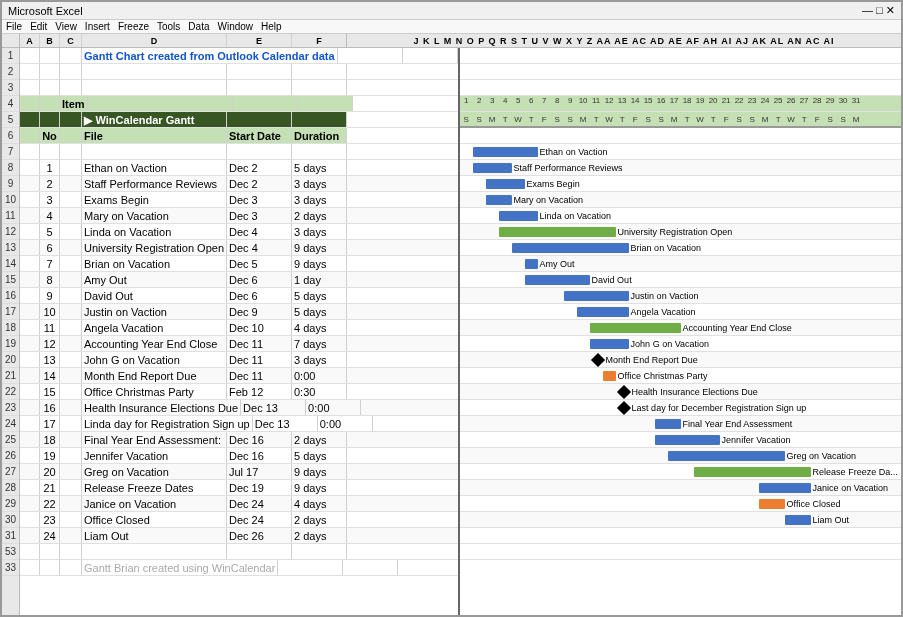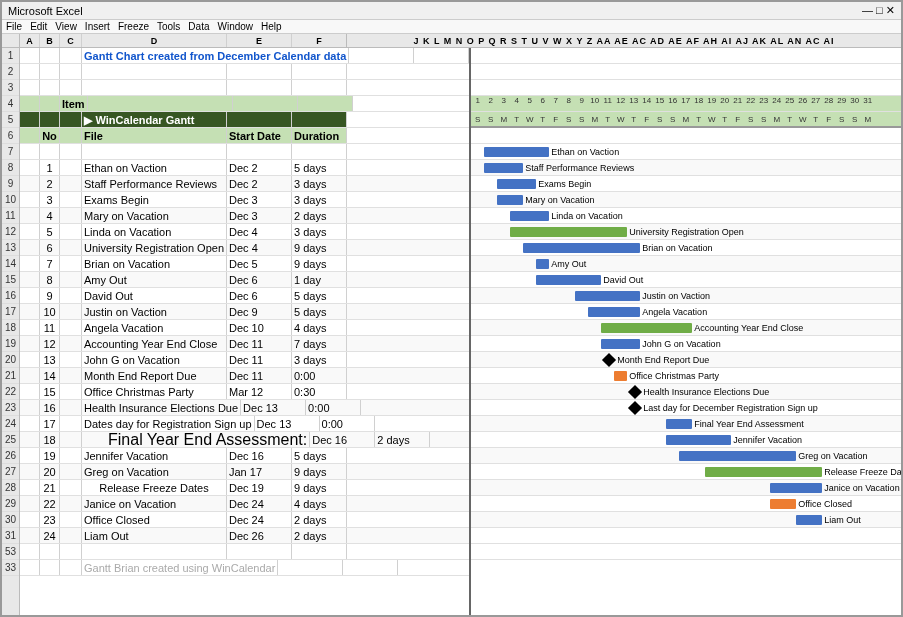--- a/index.html
+++ b/index.html
@@ -81,21 +81,21 @@
             <div style="border-bottom: 1px solid rgb(221, 221, 221); text-align: center; padding: 0px 2px; height: 16px; line-height: 16px; font-size: 10px;">33</div>
           </div>
       </div>
 
       <div style="display:flex; flex-direction:column; border-right:2px solid #666; overflow:hidden;">
         <div id="task-rows-container">
             <div style="display: flex; height: 16px; border-bottom: 1px solid rgb(224, 224, 224); background: rgb(255, 255, 255);">
               <div style="border-right: 1px solid rgb(208, 208, 208); padding: 0px 2px; white-space: nowrap; overflow: hidden; font-size: 11px; line-height: 16px; min-width: 20px;"></div>
               <div style="border-right: 1px solid rgb(208, 208, 208); padding: 0px 2px; white-space: nowrap; overflow: hidden; font-size: 11px; line-height: 16px; min-width: 20px;"></div>
               <div style="border-right: 1px solid rgb(208, 208, 208); padding: 0px 2px; white-space: nowrap; overflow: hidden; font-size: 11px; line-height: 16px; min-width: 22px;"></div>
-              <div style="border-right: 1px solid rgb(208, 208, 208); padding: 0px 2px; white-space: nowrap; overflow: hidden; font-size: 11px; line-height: 16px; min-width: 145px; font-weight: bold; color: rgb(17, 85, 204);">Gantt Chart created from December Calendar data</div>
+              <div style="border-right: 1px solid rgb(208, 208, 208); padding: 0px 2px; white-space: nowrap; overflow: hidden; font-size: 11px; line-height: 16px; min-width: 145px; font-weight: bold; color: rgb(17, 85, 204);">Gantt Chart created from Outlook Calendar data</div>
               <div style="border-right: 1px solid rgb(208, 208, 208); padding: 0px 2px; white-space: nowrap; overflow: hidden; font-size: 11px; line-height: 16px; min-width: 65px;"></div>
               <div style="border-right: 1px solid rgb(208, 208, 208); padding: 0px 2px; white-space: nowrap; overflow: hidden; font-size: 11px; line-height: 16px; min-width: 55px;"></div>
             </div>
             <div style="display: flex; height: 16px; border-bottom: 1px solid rgb(224, 224, 224); background: rgb(255, 255, 255);">
               <div style="border-right: 1px solid rgb(208, 208, 208); padding: 0px 2px; white-space: nowrap; overflow: hidden; font-size: 11px; line-height: 16px; min-width: 20px;"></div>
               <div style="border-right: 1px solid rgb(208, 208, 208); padding: 0px 2px; white-space: nowrap; overflow: hidden; font-size: 11px; line-height: 16px; min-width: 20px;"></div>
               <div style="border-right: 1px solid rgb(208, 208, 208); padding: 0px 2px; white-space: nowrap; overflow: hidden; font-size: 11px; line-height: 16px; min-width: 22px;"></div>
               <div style="border-right: 1px solid rgb(208, 208, 208); padding: 0px 2px; white-space: nowrap; overflow: hidden; font-size: 11px; line-height: 16px; min-width: 145px;"></div>
               <div style="border-right: 1px solid rgb(208, 208, 208); padding: 0px 2px; white-space: nowrap; overflow: hidden; font-size: 11px; line-height: 16px; min-width: 65px;"></div>
               <div style="border-right: 1px solid rgb(208, 208, 208); padding: 0px 2px; white-space: nowrap; overflow: hidden; font-size: 11px; line-height: 16px; min-width: 55px;"></div>
@@ -250,68 +250,68 @@
               <div style="border-right: 1px solid rgb(208, 208, 208); padding: 0px 2px; white-space: nowrap; overflow: hidden; font-size: 11px; line-height: 16px; min-width: 22px;"></div>
               <div style="border-right: 1px solid rgb(208, 208, 208); padding: 0px 2px; white-space: nowrap; overflow: hidden; font-size: 11px; line-height: 16px; min-width: 145px;">Month End Report Due</div>
               <div style="border-right: 1px solid rgb(208, 208, 208); padding: 0px 2px; white-space: nowrap; overflow: hidden; font-size: 11px; line-height: 16px; min-width: 65px;">Dec 11</div>
               <div style="border-right: 1px solid rgb(208, 208, 208); padding: 0px 2px; white-space: nowrap; overflow: hidden; font-size: 11px; line-height: 16px; min-width: 55px;">0:00</div>
             </div>
             <div style="display: flex; height: 16px; border-bottom: 1px solid rgb(224, 224, 224); background: rgb(255, 255, 255);">
               <div style="border-right: 1px solid rgb(208, 208, 208); padding: 0px 2px; white-space: nowrap; overflow: hidden; font-size: 11px; line-height: 16px; min-width: 20px;"></div>
               <div style="border-right: 1px solid rgb(208, 208, 208); padding: 0px 2px; white-space: nowrap; overflow: hidden; font-size: 11px; line-height: 16px; min-width: 20px; text-align: center;">15</div>
               <div style="border-right: 1px solid rgb(208, 208, 208); padding: 0px 2px; white-space: nowrap; overflow: hidden; font-size: 11px; line-height: 16px; min-width: 22px;"></div>
               <div style="border-right: 1px solid rgb(208, 208, 208); padding: 0px 2px; white-space: nowrap; overflow: hidden; font-size: 11px; line-height: 16px; min-width: 145px;">Office Christmas Party</div>
-              <div style="border-right: 1px solid rgb(208, 208, 208); padding: 0px 2px; white-space: nowrap; overflow: hidden; font-size: 11px; line-height: 16px; min-width: 65px;">Mar 12</div>
+              <div style="border-right: 1px solid rgb(208, 208, 208); padding: 0px 2px; white-space: nowrap; overflow: hidden; font-size: 11px; line-height: 16px; min-width: 65px;">Feb 12</div>
               <div style="border-right: 1px solid rgb(208, 208, 208); padding: 0px 2px; white-space: nowrap; overflow: hidden; font-size: 11px; line-height: 16px; min-width: 55px;">0:30</div>
             </div>
             <div style="display: flex; height: 16px; border-bottom: 1px solid rgb(224, 224, 224); background: rgb(249, 249, 249);">
               <div style="border-right: 1px solid rgb(208, 208, 208); padding: 0px 2px; white-space: nowrap; overflow: hidden; font-size: 11px; line-height: 16px; min-width: 20px;"></div>
               <div style="border-right: 1px solid rgb(208, 208, 208); padding: 0px 2px; white-space: nowrap; overflow: hidden; font-size: 11px; line-height: 16px; min-width: 20px; text-align: center;">16</div>
               <div style="border-right: 1px solid rgb(208, 208, 208); padding: 0px 2px; white-space: nowrap; overflow: hidden; font-size: 11px; line-height: 16px; min-width: 22px;"></div>
               <div style="border-right: 1px solid rgb(208, 208, 208); padding: 0px 2px; white-space: nowrap; overflow: hidden; font-size: 11px; line-height: 16px; min-width: 145px;">Health Insurance Elections Due</div>
               <div style="border-right: 1px solid rgb(208, 208, 208); padding: 0px 2px; white-space: nowrap; overflow: hidden; font-size: 11px; line-height: 16px; min-width: 65px;">Dec 13</div>
               <div style="border-right: 1px solid rgb(208, 208, 208); padding: 0px 2px; white-space: nowrap; overflow: hidden; font-size: 11px; line-height: 16px; min-width: 55px;">0:00</div>
             </div>
             <div style="display: flex; height: 16px; border-bottom: 1px solid rgb(224, 224, 224); background: rgb(255, 255, 255);">
               <div style="border-right: 1px solid rgb(208, 208, 208); padding: 0px 2px; white-space: nowrap; overflow: hidden; font-size: 11px; line-height: 16px; min-width: 20px;"></div>
               <div style="border-right: 1px solid rgb(208, 208, 208); padding: 0px 2px; white-space: nowrap; overflow: hidden; font-size: 11px; line-height: 16px; min-width: 20px; text-align: center;">17</div>
               <div style="border-right: 1px solid rgb(208, 208, 208); padding: 0px 2px; white-space: nowrap; overflow: hidden; font-size: 11px; line-height: 16px; min-width: 22px;"></div>
-              <div style="border-right: 1px solid rgb(208, 208, 208); padding: 0px 2px; white-space: nowrap; overflow: hidden; font-size: 11px; line-height: 16px; min-width: 145px;">Dates day for Registration Sign up</div>
+              <div style="border-right: 1px solid rgb(208, 208, 208); padding: 0px 2px; white-space: nowrap; overflow: hidden; font-size: 11px; line-height: 16px; min-width: 145px;">Linda day for Registration Sign up</div>
               <div style="border-right: 1px solid rgb(208, 208, 208); padding: 0px 2px; white-space: nowrap; overflow: hidden; font-size: 11px; line-height: 16px; min-width: 65px;">Dec 13</div>
               <div style="border-right: 1px solid rgb(208, 208, 208); padding: 0px 2px; white-space: nowrap; overflow: hidden; font-size: 11px; line-height: 16px; min-width: 55px;">0:00</div>
             </div>
             <div style="display: flex; height: 16px; border-bottom: 1px solid rgb(224, 224, 224); background: rgb(249, 249, 249);">
               <div style="border-right: 1px solid rgb(208, 208, 208); padding: 0px 2px; white-space: nowrap; overflow: hidden; font-size: 11px; line-height: 16px; min-width: 20px;"></div>
               <div style="border-right: 1px solid rgb(208, 208, 208); padding: 0px 2px; white-space: nowrap; overflow: hidden; font-size: 11px; line-height: 16px; min-width: 20px; text-align: center;">18</div>
               <div style="border-right: 1px solid rgb(208, 208, 208); padding: 0px 2px; white-space: nowrap; overflow: hidden; font-size: 11px; line-height: 16px; min-width: 22px;"></div>
-              <div style="border-right: 1px solid rgb(208, 208, 208); padding: 0px 2px; white-space: nowrap; overflow: hidden; font-size: 16px; line-height: 16px; min-width: 145px; margin-left: 24px;">Final Year End Assessment:</div>
+              <div style="border-right: 1px solid rgb(208, 208, 208); padding: 0px 2px; white-space: nowrap; overflow: hidden; font-size: 11px; line-height: 16px; min-width: 145px;">Final Year End Assessment:</div>
               <div style="border-right: 1px solid rgb(208, 208, 208); padding: 0px 2px; white-space: nowrap; overflow: hidden; font-size: 11px; line-height: 16px; min-width: 65px;">Dec 16</div>
               <div style="border-right: 1px solid rgb(208, 208, 208); padding: 0px 2px; white-space: nowrap; overflow: hidden; font-size: 11px; line-height: 16px; min-width: 55px;">2 days</div>
             </div>
             <div style="display: flex; height: 16px; border-bottom: 1px solid rgb(224, 224, 224); background: rgb(255, 255, 255);">
               <div style="border-right: 1px solid rgb(208, 208, 208); padding: 0px 2px; white-space: nowrap; overflow: hidden; font-size: 11px; line-height: 16px; min-width: 20px;"></div>
               <div style="border-right: 1px solid rgb(208, 208, 208); padding: 0px 2px; white-space: nowrap; overflow: hidden; font-size: 11px; line-height: 16px; min-width: 20px; text-align: center;">19</div>
               <div style="border-right: 1px solid rgb(208, 208, 208); padding: 0px 2px; white-space: nowrap; overflow: hidden; font-size: 11px; line-height: 16px; min-width: 22px;"></div>
               <div style="border-right: 1px solid rgb(208, 208, 208); padding: 0px 2px; white-space: nowrap; overflow: hidden; font-size: 11px; line-height: 16px; min-width: 145px;">Jennifer Vacation</div>
               <div style="border-right: 1px solid rgb(208, 208, 208); padding: 0px 2px; white-space: nowrap; overflow: hidden; font-size: 11px; line-height: 16px; min-width: 65px;">Dec 16</div>
               <div style="border-right: 1px solid rgb(208, 208, 208); padding: 0px 2px; white-space: nowrap; overflow: hidden; font-size: 11px; line-height: 16px; min-width: 55px;">5 days</div>
             </div>
             <div style="display: flex; height: 16px; border-bottom: 1px solid rgb(224, 224, 224); background: rgb(249, 249, 249);">
               <div style="border-right: 1px solid rgb(208, 208, 208); padding: 0px 2px; white-space: nowrap; overflow: hidden; font-size: 11px; line-height: 16px; min-width: 20px;"></div>
               <div style="border-right: 1px solid rgb(208, 208, 208); padding: 0px 2px; white-space: nowrap; overflow: hidden; font-size: 11px; line-height: 16px; min-width: 20px; text-align: center;">20</div>
               <div style="border-right: 1px solid rgb(208, 208, 208); padding: 0px 2px; white-space: nowrap; overflow: hidden; font-size: 11px; line-height: 16px; min-width: 22px;"></div>
               <div style="border-right: 1px solid rgb(208, 208, 208); padding: 0px 2px; white-space: nowrap; overflow: hidden; font-size: 11px; line-height: 16px; min-width: 145px;">Greg on Vacation</div>
-              <div style="border-right: 1px solid rgb(208, 208, 208); padding: 0px 2px; white-space: nowrap; overflow: hidden; font-size: 11px; line-height: 16px; min-width: 65px;">Jan 17</div>
+              <div style="border-right: 1px solid rgb(208, 208, 208); padding: 0px 2px; white-space: nowrap; overflow: hidden; font-size: 11px; line-height: 16px; min-width: 65px;">Jul 17</div>
               <div style="border-right: 1px solid rgb(208, 208, 208); padding: 0px 2px; white-space: nowrap; overflow: hidden; font-size: 11px; line-height: 16px; min-width: 55px;">9 days</div>
             </div>
             <div style="display: flex; height: 16px; border-bottom: 1px solid rgb(224, 224, 224); background: rgb(255, 255, 255);">
               <div style="border-right: 1px solid rgb(208, 208, 208); padding: 0px 2px; white-space: nowrap; overflow: hidden; font-size: 11px; line-height: 16px; min-width: 20px;"></div>
               <div style="border-right: 1px solid rgb(208, 208, 208); padding: 0px 2px; white-space: nowrap; overflow: hidden; font-size: 11px; line-height: 16px; min-width: 20px; text-align: center;">21</div>
               <div style="border-right: 1px solid rgb(208, 208, 208); padding: 0px 2px; white-space: nowrap; overflow: hidden; font-size: 11px; line-height: 16px; min-width: 22px;"></div>
-              <div style="border-right: 1px solid rgb(208, 208, 208); padding: 0px 2px; white-space: nowrap; overflow: hidden; font-size: 11px; line-height: 16px; min-width: 145px; text-align: center;">Release Freeze Dates</div>
+              <div style="border-right: 1px solid rgb(208, 208, 208); padding: 0px 2px; white-space: nowrap; overflow: hidden; font-size: 11px; line-height: 16px; min-width: 145px;">Release Freeze Dates</div>
               <div style="border-right: 1px solid rgb(208, 208, 208); padding: 0px 2px; white-space: nowrap; overflow: hidden; font-size: 11px; line-height: 16px; min-width: 65px;">Dec 19</div>
               <div style="border-right: 1px solid rgb(208, 208, 208); padding: 0px 2px; white-space: nowrap; overflow: hidden; font-size: 11px; line-height: 16px; min-width: 55px;">9 days</div>
             </div>
             <div style="display: flex; height: 16px; border-bottom: 1px solid rgb(224, 224, 224); background: rgb(249, 249, 249);">
               <div style="border-right: 1px solid rgb(208, 208, 208); padding: 0px 2px; white-space: nowrap; overflow: hidden; font-size: 11px; line-height: 16px; min-width: 20px;"></div>
               <div style="border-right: 1px solid rgb(208, 208, 208); padding: 0px 2px; white-space: nowrap; overflow: hidden; font-size: 11px; line-height: 16px; min-width: 20px; text-align: center;">22</div>
               <div style="border-right: 1px solid rgb(208, 208, 208); padding: 0px 2px; white-space: nowrap; overflow: hidden; font-size: 11px; line-height: 16px; min-width: 22px;"></div>
               <div style="border-right: 1px solid rgb(208, 208, 208); padding: 0px 2px; white-space: nowrap; overflow: hidden; font-size: 11px; line-height: 16px; min-width: 145px;">Janice on Vacation</div>
               <div style="border-right: 1px solid rgb(208, 208, 208); padding: 0px 2px; white-space: nowrap; overflow: hidden; font-size: 11px; line-height: 16px; min-width: 65px;">Dec 24</div>
               <div style="border-right: 1px solid rgb(208, 208, 208); padding: 0px 2px; white-space: nowrap; overflow: hidden; font-size: 11px; line-height: 16px; min-width: 55px;">4 days</div>

